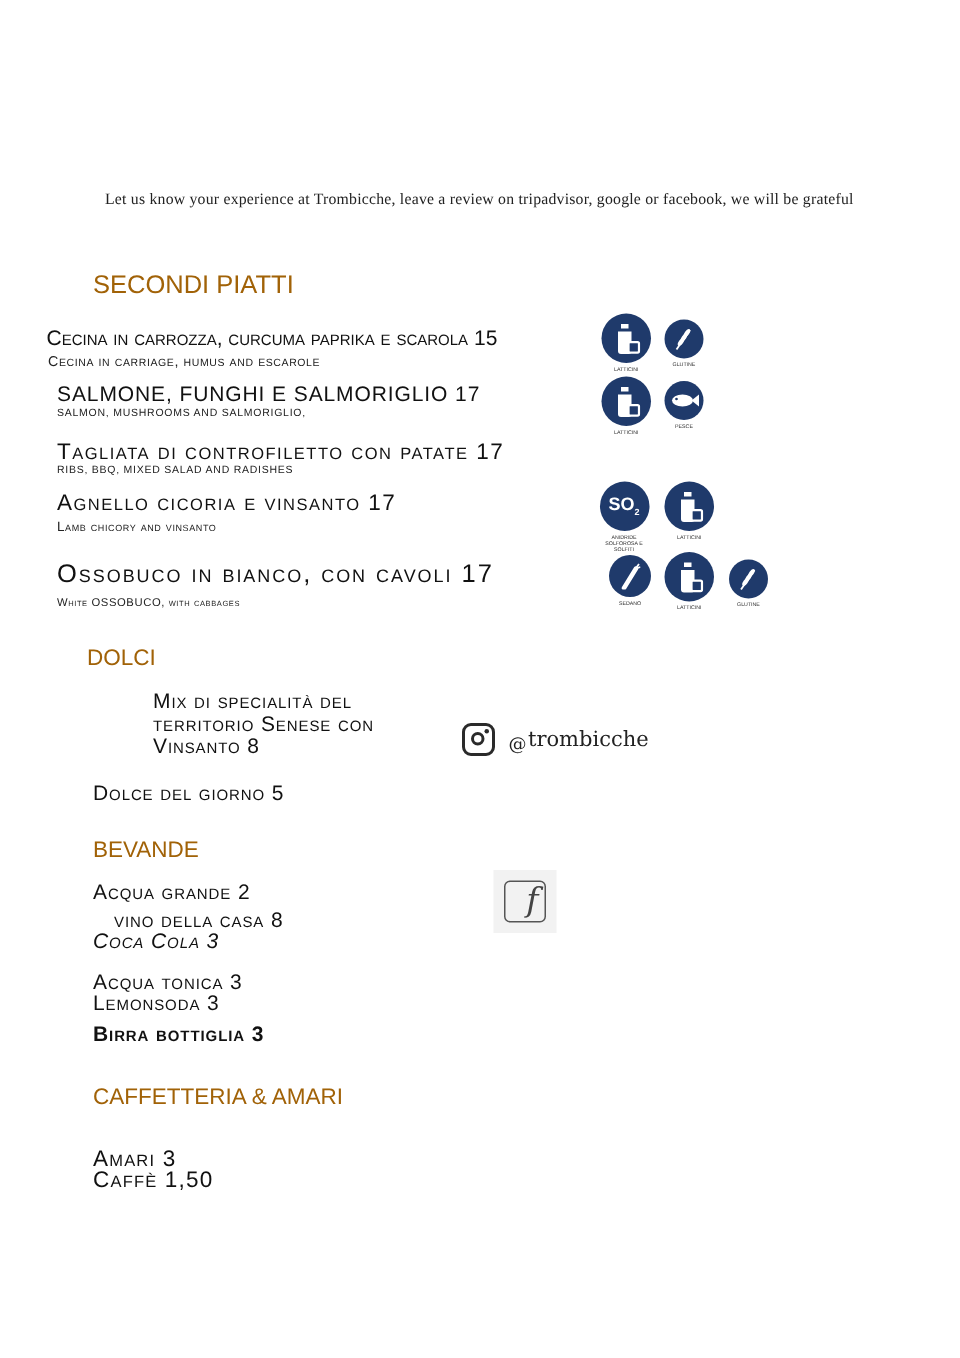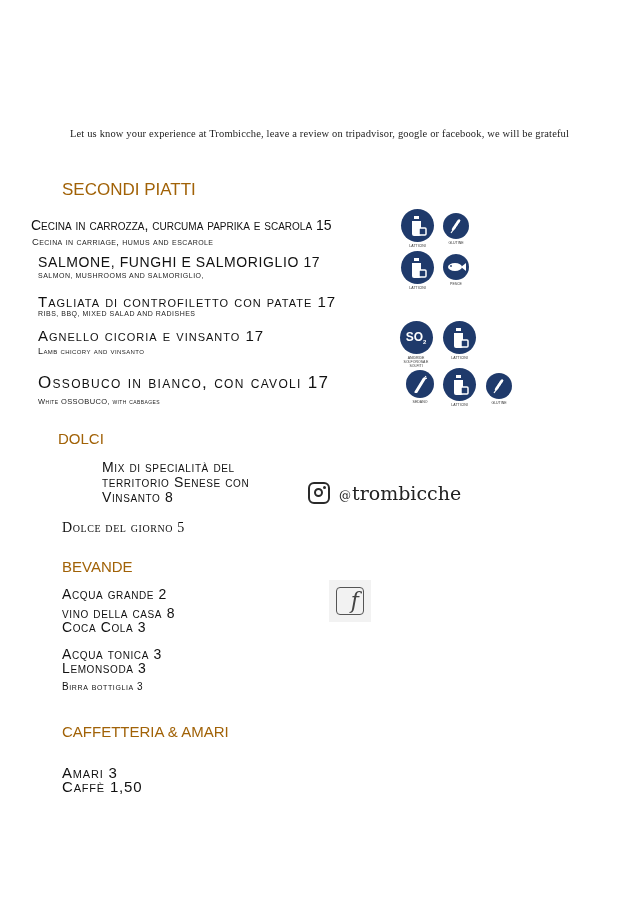--- a/index.html
+++ b/index.html
@@ -137,37 +137,37 @@
   </div>
   <div class="lbl">GLUTINE</div>
 </div>
 
 <div class="abs h-section" style="left:38px; top:430px; font-size:15px;margin-left:20px;">DOLCI</div>
 <div class="abs dish sc" style="left:62px; top:460px; font-size:14px; line-height:15px; letter-spacing:0.6px;margin-left:40px;">
   <div>Mix di specialità del</div>
   <div>territorio Senese con</div>
   <div>Vinsanto 8</div>
 </div>
-<div class="abs dish sc" style="left:62px; top:520px; font-size:14px; letter-spacing:0.6px;font-family:Liberation Serif, serif;">Dolce del giorno 5</div>
+<div class="abs dish sc" style="left:62px; top:520px; font-size:14px; letter-spacing:0.6px;">Dolce del giorno 5</div>
 
 <div class="abs h-section" style="left:62px; top:558px; font-size:15px;">BEVANDE</div>
 <div class="abs dish sc" style="left:62px; top:586px; font-size:14px; letter-spacing:0.6px;">Acqua grande 2</div>
-<div class="abs dish sc" style="left:62px; top:606px; font-size:14px; letter-spacing:0.6px; line-height:14px;">vino della casa 8</div>
-<div class="abs dish sc" style="left:62px; top:620px; font-size:14px; letter-spacing:0.6px; line-height:14px;">Coca Cola 3</div>
+<div class="abs dish sc" style="left:76px; top:606px; font-size:14px; letter-spacing:0.6px; line-height:14px;">vino della casa 8</div>
+<div class="abs dish sc" style="left:62px; top:620px; font-size:14px; letter-spacing:0.6px; line-height:14px;font-style:italic;">Coca Cola 3</div>
 <div class="abs dish sc" style="left:62px; top:647px; font-size:14px; letter-spacing:0.6px; line-height:14px;">Acqua tonica 3</div>
 <div class="abs dish sc" style="left:62px; top:661px; font-size:14px; letter-spacing:0.6px; line-height:14px;">Lemonsoda 3</div>
-<div class="abs dish sc" style="left:62px; top:681px; font-size:10px; letter-spacing:0.6px;">Birra bottiglia 3</div>
+<div class="abs dish sc" style="left:62px; top:681px; font-size:14px; letter-spacing:0.6px;font-weight:bold;">Birra bottiglia 3</div>
 
 <div class="abs h-section" style="left:62px; top:723px; font-size:15px;">CAFFETTERIA &amp; AMARI</div>
 <div class="abs dish sc" style="left:62px; top:780px; font-size:15px; letter-spacing:0.8px; line-height:14px;">Caffè 1,50</div>
 <div class="abs dish sc" style="left:62px; top:766px; font-size:15px; letter-spacing:0.8px; line-height:14px;">Amari 3</div>
 
 <div class="abs" style="left:308px; top:482px; display:flex; align-items:center;">
   <div class="insta-icon"></div>
   <span class="social-text" style="font-size:12px; margin-left:9px; margin-top:5px;">@</span>
-  <span class="social-text" style="font-size:19px; margin-left:1px;">trombicche</span>
+  <span class="social-text" style="font-size:14px; margin-left:1px;">trombicche</span>
 </div>
 
 <div class="abs" style="left:329px; top:580px; display:flex; align-items:center;">
   <div class="fb-box">
     <div class="fb-icon">f</div>
   </div>
 </div>
 
 </body></html>

